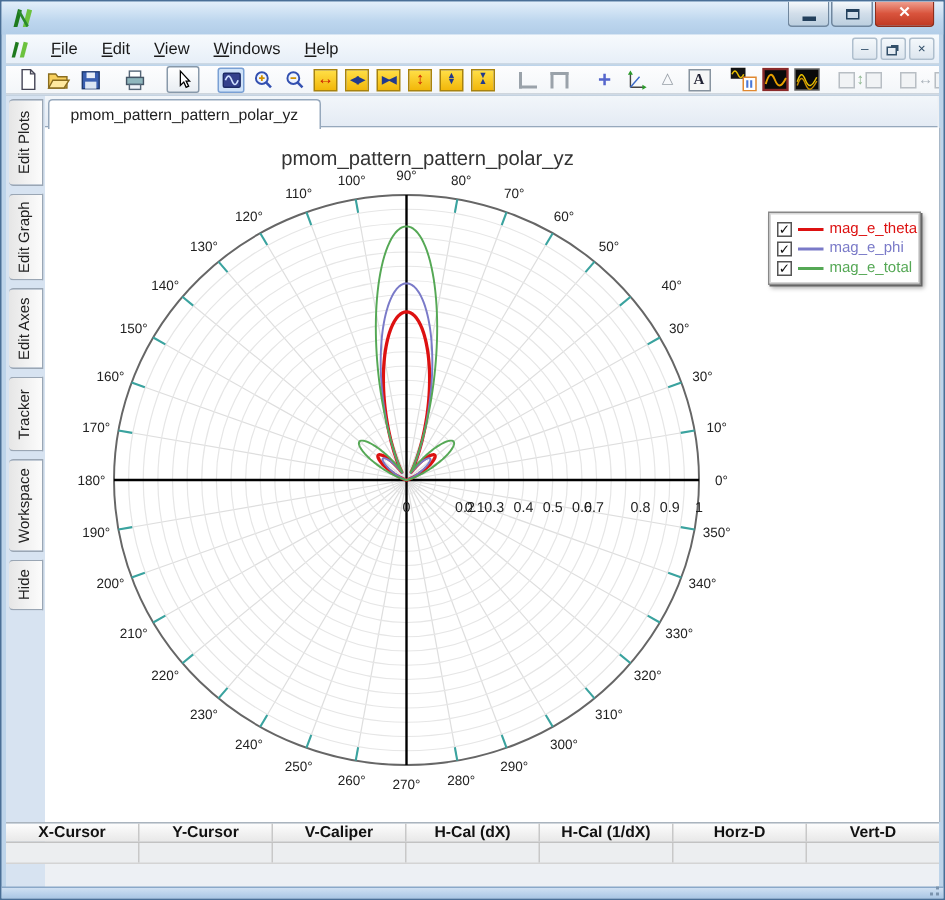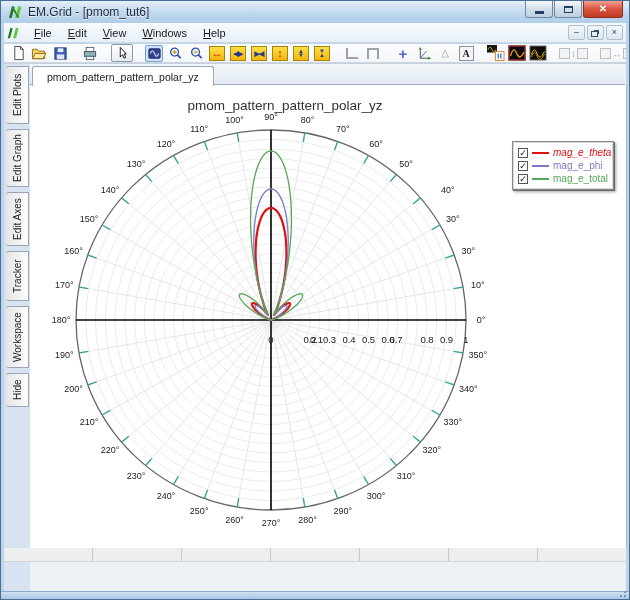--- a/index.html
+++ b/index.html
@@ -125,21 +125,20 @@
 <body>
 
 <div class="window">
 
   <div class="titlebar">
     <svg class="app-icon" viewBox="0 0 16 16">
       <path d="M2 14L5 2l2.6.9L4.6 14z" fill="#1e7a1e"></path>
       <path d="M8.2 14L11.2 2l3.2.9-3 11.1z" fill="#6cc23e"></path>
       <path d="M5.6 3.2l5.8 10.4" stroke="#2a8a2a" stroke-width="1.8" fill="none"></path>
     </svg>
-    <span class="title-text">EM.Grid - [pmom_tut6]</span>
     <div class="win-buttons">
       <div class="win-btn">
           <span class="glyph-min"></span>
         </div>
       <div class="win-btn">
           <span class="glyph-max"></span>
         </div>
       <div class="win-btn close">
           <span>✕</span>
         </div>
@@ -416,21 +415,21 @@
           <path d="M241 235 L241.00 235.00 L241.00 235.00 L241.01 235.00 L241.01 235.00 L241.01 235.00 L241.01 235.00 L241.01 235.00 L241.02 235.00 L241.02 235.00 L241.02 235.00 L241.03 235.00 L241.04 235.00 L241.04 235.00 L241.05 234.99 L241.06 234.99 L241.08 234.99 L241.09 234.99 L241.11 234.98 L241.13 234.98 L241.15 234.98 L241.18 234.97 L241.21 234.96 L241.24 234.95 L241.28 234.94 L241.33 234.93 L241.38 234.92 L241.44 234.90 L241.51 234.88 L241.59 234.86 L241.67 234.83 L241.77 234.80 L241.87 234.76 L241.99 234.72 L242.12 234.68 L242.27 234.62 L242.43 234.56 L242.60 234.49 L242.79 234.42 L243.00 234.33 L243.22 234.23 L243.47 234.13 L243.73 234.01 L244.01 233.87 L244.31 233.73 L244.64 233.57 L244.98 233.39 L245.35 233.20 L245.73 233.00 L246.14 232.77 L246.57 232.53 L247.01 232.27 L247.48 231.99 L247.96 231.69 L248.47 231.37 L248.98 231.04 L249.51 230.68 L250.06 230.31 L250.61 229.91 L251.17 229.50 L251.74 229.08 L252.31 228.63 L252.89 228.18 L253.46 227.71 L254.02 227.22 L254.58 226.73 L255.13 226.23 L255.66 225.72 L256.18 225.21 L256.67 224.70 L257.14 224.19 L257.59 223.68 L258.01 223.18 L258.39 222.69 L258.74 222.21 L259.06 221.74 L259.33 221.29 L259.57 220.87 L259.76 220.46 L259.91 220.08 L260.01 219.73 L260.07 219.41 L260.08 219.12 L260.04 218.87 L259.96 218.65 L259.84 218.47 L259.67 218.33 L259.46 218.23 L259.20 218.17 L258.90 218.15 L258.57 218.18 L258.20 218.24 L257.80 218.34 L257.37 218.49 L256.91 218.67 L256.42 218.89 L255.91 219.14 L255.39 219.43 L254.84 219.75 L254.29 220.11 L253.72 220.49 L253.15 220.89 L252.58 221.32 L252.00 221.76 L251.43 222.23 L250.86 222.70 L250.30 223.19 L249.75 223.69 L249.21 224.19 L248.68 224.70 L248.17 225.21 L247.67 225.72 L247.20 226.22 L246.74 226.71 L246.30 227.20 L245.88 227.68 L245.48 228.14 L245.11 228.60 L244.75 229.04 L244.42 229.46 L244.10 229.86 L244.24 229.53 L244.53 228.93 L244.83 228.27 L245.14 227.56 L245.48 226.79 L245.83 225.96 L246.19 225.07 L246.57 224.11 L246.97 223.07 L247.38 221.97 L247.80 220.80 L248.23 219.54 L248.67 218.21 L249.12 216.80 L249.58 215.31 L250.04 213.74 L250.50 212.09 L250.97 210.35 L251.43 208.53 L251.89 206.62 L252.34 204.64 L252.78 202.57 L253.22 200.43 L253.63 198.21 L254.03 195.92 L254.41 193.56 L254.76 191.13 L255.09 188.65 L255.39 186.10 L255.66 183.51 L255.89 180.87 L256.08 178.20 L256.23 175.49 L256.34 172.76 L256.40 170.02 L256.41 167.26 L256.38 164.51 L256.29 161.78 L256.15 159.06 L255.96 156.37 L255.71 153.72 L255.41 151.12 L255.05 148.58 L254.63 146.11 L254.17 143.71 L253.65 141.41 L253.07 139.20 L252.45 137.10 L251.77 135.11 L251.05 133.25 L250.29 131.53 L249.49 129.94 L248.64 128.50 L247.77 127.21 L246.86 126.08 L245.92 125.12 L244.97 124.33 L243.99 123.70 L243.00 123.26 L242.00 122.99 L241.00 122.90 L240.00 122.99 L239.00 123.26 L238.01 123.70 L237.03 124.33 L236.08 125.12 L235.14 126.08 L234.23 127.21 L233.36 128.50 L232.51 129.94 L231.71 131.53 L230.95 133.25 L230.23 135.11 L229.55 137.10 L228.93 139.20 L228.35 141.41 L227.83 143.71 L227.37 146.11 L226.95 148.58 L226.59 151.12 L226.29 153.72 L226.04 156.37 L225.85 159.06 L225.71 161.78 L225.62 164.51 L225.59 167.26 L225.60 170.02 L225.66 172.76 L225.77 175.49 L225.92 178.20 L226.11 180.87 L226.34 183.51 L226.61 186.10 L226.91 188.65 L227.24 191.13 L227.59 193.56 L227.97 195.92 L228.37 198.21 L228.78 200.43 L229.22 202.57 L229.66 204.64 L230.11 206.62 L230.57 208.53 L231.03 210.35 L231.50 212.09 L231.96 213.74 L232.42 215.31 L232.88 216.80 L233.33 218.21 L233.77 219.54 L234.20 220.80 L234.62 221.97 L235.03 223.07 L235.43 224.11 L235.81 225.07 L236.17 225.96 L236.52 226.79 L236.86 227.56 L237.17 228.27 L237.47 228.93 L237.76 229.53 L237.90 229.86 L237.58 229.46 L237.25 229.04 L236.89 228.60 L236.52 228.14 L236.12 227.68 L235.70 227.20 L235.26 226.71 L234.80 226.22 L234.33 225.72 L233.83 225.21 L233.32 224.70 L232.79 224.19 L232.25 223.69 L231.70 223.19 L231.14 222.70 L230.57 222.23 L230.00 221.76 L229.42 221.32 L228.85 220.89 L228.28 220.49 L227.71 220.11 L227.16 219.75 L226.61 219.43 L226.09 219.14 L225.58 218.89 L225.09 218.67 L224.63 218.49 L224.20 218.34 L223.80 218.24 L223.43 218.18 L223.10 218.15 L222.80 218.17 L222.54 218.23 L222.33 218.33 L222.16 218.47 L222.04 218.65 L221.96 218.87 L221.92 219.12 L221.93 219.41 L221.99 219.73 L222.09 220.08 L222.24 220.46 L222.43 220.87 L222.67 221.29 L222.94 221.74 L223.26 222.21 L223.61 222.69 L223.99 223.18 L224.41 223.68 L224.86 224.19 L225.33 224.70 L225.82 225.21 L226.34 225.72 L226.87 226.23 L227.42 226.73 L227.98 227.22 L228.54 227.71 L229.11 228.18 L229.69 228.63 L230.26 229.08 L230.83 229.50 L231.39 229.91 L231.94 230.31 L232.49 230.68 L233.02 231.04 L233.53 231.37 L234.04 231.69 L234.52 231.99 L234.99 232.27 L235.43 232.53 L235.86 232.77 L236.27 233.00 L236.65 233.20 L237.02 233.39 L237.36 233.57 L237.69 233.73 L237.99 233.87 L238.27 234.01 L238.53 234.13 L238.78 234.23 L239.00 234.33 L239.21 234.42 L239.40 234.49 L239.57 234.56 L239.73 234.62 L239.88 234.68 L240.01 234.72 L240.13 234.76 L240.23 234.80 L240.33 234.83 L240.41 234.86 L240.49 234.88 L240.56 234.90 L240.62 234.92 L240.67 234.93 L240.72 234.94 L240.76 234.95 L240.79 234.96 L240.82 234.97 L240.85 234.98 L240.87 234.98 L240.89 234.98 L240.91 234.99 L240.92 234.99 L240.94 234.99 L240.95 234.99 L240.96 235.00 L240.96 235.00 L240.97 235.00 L240.98 235.00 L240.98 235.00 L240.98 235.00 L240.99 235.00 L240.99 235.00 L240.99 235.00 L240.99 235.00 L240.99 235.00 L241.00 235.00 L241.00 235.00 Z" fill="none" stroke="#dd1111" stroke-width="2.2" stroke-linejoin="round"></path>
           <path d="M241 235 L241.00 235.00 L241.00 235.00 L241.00 235.00 L241.00 235.00 L241.00 235.00 L241.00 235.00 L241.00 235.00 L241.01 235.00 L241.01 235.00 L241.01 235.00 L241.01 235.00 L241.01 235.00 L241.02 235.00 L241.02 235.00 L241.02 235.00 L241.03 235.00 L241.04 235.00 L241.04 234.99 L241.05 234.99 L241.06 234.99 L241.08 234.99 L241.09 234.98 L241.11 234.98 L241.13 234.97 L241.15 234.97 L241.18 234.96 L241.21 234.95 L241.25 234.94 L241.29 234.93 L241.33 234.92 L241.39 234.90 L241.45 234.88 L241.51 234.86 L241.59 234.83 L241.67 234.80 L241.77 234.76 L241.88 234.72 L241.99 234.68 L242.12 234.62 L242.27 234.56 L242.42 234.50 L242.59 234.42 L242.78 234.33 L242.99 234.24 L243.21 234.13 L243.44 234.01 L243.70 233.88 L243.97 233.74 L244.26 233.58 L244.57 233.41 L244.90 233.23 L245.25 233.03 L245.61 232.81 L246.00 232.57 L246.40 232.32 L246.81 232.05 L247.25 231.76 L247.69 231.46 L248.15 231.14 L248.62 230.80 L249.09 230.45 L249.58 230.08 L250.07 229.69 L250.56 229.29 L251.05 228.88 L251.54 228.46 L252.02 228.03 L252.50 227.58 L252.96 227.14 L253.41 226.69 L253.85 226.23 L254.27 225.78 L254.66 225.33 L255.03 224.89 L255.37 224.45 L255.68 224.02 L255.96 223.61 L256.21 223.21 L256.42 222.83 L256.59 222.48 L256.73 222.14 L256.82 221.83 L256.88 221.55 L256.89 221.30 L256.86 221.08 L256.80 220.90 L256.69 220.75 L256.54 220.63 L256.35 220.55 L256.13 220.51 L255.87 220.51 L255.58 220.54 L255.26 220.61 L254.91 220.72 L254.53 220.86 L254.13 221.04 L253.70 221.25 L253.26 221.50 L252.80 221.77 L252.33 222.07 L251.85 222.40 L251.36 222.75 L250.87 223.12 L250.38 223.51 L249.88 223.92 L249.39 224.34 L248.91 224.77 L248.43 225.21 L247.97 225.66 L247.51 226.11 L247.07 226.56 L246.64 227.01 L246.23 227.45 L245.83 227.89 L245.45 228.32 L245.09 228.74 L244.75 229.16 L244.42 229.55 L244.12 229.94 L243.83 230.31 L243.84 230.20 L244.12 229.62 L244.42 228.98 L244.74 228.28 L245.08 227.52 L245.44 226.68 L245.82 225.78 L246.22 224.80 L246.64 223.73 L247.08 222.59 L247.53 221.36 L248.00 220.03 L248.49 218.62 L248.99 217.10 L249.50 215.49 L250.02 213.78 L250.55 211.96 L251.09 210.04 L251.63 208.02 L252.17 205.88 L252.71 203.65 L253.25 201.30 L253.77 198.86 L254.29 196.31 L254.78 193.66 L255.26 190.92 L255.72 188.08 L256.15 185.16 L256.55 182.16 L256.92 179.08 L257.24 175.94 L257.53 172.73 L257.77 169.48 L257.96 166.18 L258.10 162.85 L258.18 159.49 L258.21 156.13 L258.17 152.77 L258.07 149.42 L257.91 146.10 L257.68 142.81 L257.39 139.57 L257.03 136.40 L256.60 133.31 L256.10 130.31 L255.54 127.41 L254.91 124.63 L254.22 121.97 L253.46 119.46 L252.65 117.10 L251.78 114.91 L250.86 112.89 L249.90 111.05 L248.88 109.41 L247.83 107.97 L246.75 106.74 L245.63 105.72 L244.50 104.93 L243.34 104.36 L242.17 104.01 L241.00 103.90 L239.83 104.01 L238.66 104.36 L237.50 104.93 L236.37 105.72 L235.25 106.74 L234.17 107.97 L233.12 109.41 L232.10 111.05 L231.14 112.89 L230.22 114.91 L229.35 117.10 L228.54 119.46 L227.78 121.97 L227.09 124.63 L226.46 127.41 L225.90 130.31 L225.40 133.31 L224.97 136.40 L224.61 139.57 L224.32 142.81 L224.09 146.10 L223.93 149.42 L223.83 152.77 L223.79 156.13 L223.82 159.49 L223.90 162.85 L224.04 166.18 L224.23 169.48 L224.47 172.73 L224.76 175.94 L225.08 179.08 L225.45 182.16 L225.85 185.16 L226.28 188.08 L226.74 190.92 L227.22 193.66 L227.71 196.31 L228.23 198.86 L228.75 201.30 L229.29 203.65 L229.83 205.88 L230.37 208.02 L230.91 210.04 L231.45 211.96 L231.98 213.78 L232.50 215.49 L233.01 217.10 L233.51 218.62 L234.00 220.03 L234.47 221.36 L234.92 222.59 L235.36 223.73 L235.78 224.80 L236.18 225.78 L236.56 226.68 L236.92 227.52 L237.26 228.28 L237.58 228.98 L237.88 229.62 L238.16 230.20 L238.17 230.31 L237.88 229.94 L237.58 229.55 L237.25 229.16 L236.91 228.74 L236.55 228.32 L236.17 227.89 L235.77 227.45 L235.36 227.01 L234.93 226.56 L234.49 226.11 L234.03 225.66 L233.57 225.21 L233.09 224.77 L232.61 224.34 L232.12 223.92 L231.62 223.51 L231.13 223.12 L230.64 222.75 L230.15 222.40 L229.67 222.07 L229.20 221.77 L228.74 221.50 L228.30 221.25 L227.87 221.04 L227.47 220.86 L227.09 220.72 L226.74 220.61 L226.42 220.54 L226.13 220.51 L225.87 220.51 L225.65 220.55 L225.46 220.63 L225.31 220.75 L225.20 220.90 L225.14 221.08 L225.11 221.30 L225.12 221.55 L225.18 221.83 L225.27 222.14 L225.41 222.48 L225.58 222.83 L225.79 223.21 L226.04 223.61 L226.32 224.02 L226.63 224.45 L226.97 224.89 L227.34 225.33 L227.73 225.78 L228.15 226.23 L228.59 226.69 L229.04 227.14 L229.50 227.58 L229.98 228.03 L230.46 228.46 L230.95 228.88 L231.44 229.29 L231.93 229.69 L232.42 230.08 L232.91 230.45 L233.38 230.80 L233.85 231.14 L234.31 231.46 L234.75 231.76 L235.19 232.05 L235.60 232.32 L236.00 232.57 L236.39 232.81 L236.75 233.03 L237.10 233.23 L237.43 233.41 L237.74 233.58 L238.03 233.74 L238.30 233.88 L238.56 234.01 L238.79 234.13 L239.01 234.24 L239.22 234.33 L239.41 234.42 L239.58 234.50 L239.73 234.56 L239.88 234.62 L240.01 234.68 L240.12 234.72 L240.23 234.76 L240.33 234.80 L240.41 234.83 L240.49 234.86 L240.55 234.88 L240.61 234.90 L240.67 234.92 L240.71 234.93 L240.75 234.94 L240.79 234.95 L240.82 234.96 L240.85 234.97 L240.87 234.97 L240.89 234.98 L240.91 234.98 L240.92 234.99 L240.94 234.99 L240.95 234.99 L240.96 234.99 L240.96 235.00 L240.97 235.00 L240.98 235.00 L240.98 235.00 L240.98 235.00 L240.99 235.00 L240.99 235.00 L240.99 235.00 L240.99 235.00 L240.99 235.00 L241.00 235.00 L241.00 235.00 L241.00 235.00 L241.00 235.00 L241.00 235.00 L241.00 235.00 L241.00 235.00 Z" fill="none" stroke="#7a7ac8" stroke-width="1.3" stroke-linejoin="round"></path>
           <path d="M241 235 L241.02 235.00 L241.03 235.00 L241.04 235.00 L241.04 235.00 L241.05 235.00 L241.06 235.00 L241.08 235.00 L241.09 234.99 L241.11 234.99 L241.13 234.99 L241.15 234.99 L241.18 234.98 L241.21 234.98 L241.25 234.97 L241.29 234.96 L241.34 234.96 L241.40 234.95 L241.47 234.93 L241.54 234.92 L241.62 234.90 L241.72 234.88 L241.82 234.85 L241.94 234.82 L242.08 234.79 L242.23 234.75 L242.39 234.70 L242.58 234.65 L242.78 234.58 L243.00 234.51 L243.25 234.43 L243.52 234.34 L243.81 234.24 L244.13 234.13 L244.48 234.00 L244.85 233.85 L245.26 233.69 L245.69 233.52 L246.15 233.32 L246.65 233.10 L247.18 232.87 L247.74 232.61 L248.34 232.33 L248.96 232.02 L249.62 231.69 L250.32 231.33 L251.04 230.95 L251.79 230.54 L252.57 230.10 L253.38 229.63 L254.21 229.14 L255.06 228.61 L255.93 228.06 L256.82 227.48 L257.72 226.88 L258.64 226.24 L259.56 225.59 L260.48 224.91 L261.40 224.21 L262.31 223.49 L263.21 222.75 L264.10 222.00 L264.97 221.24 L265.81 220.47 L266.63 219.70 L267.41 218.92 L268.15 218.15 L268.85 217.38 L269.51 216.62 L270.11 215.87 L270.66 215.14 L271.15 214.43 L271.58 213.75 L271.94 213.10 L272.24 212.48 L272.47 211.89 L272.63 211.35 L272.72 210.85 L272.74 210.40 L272.69 210.00 L272.56 209.65 L272.37 209.35 L272.11 209.11 L271.77 208.93 L271.38 208.81 L270.92 208.75 L270.40 208.75 L269.82 208.81 L269.19 208.93 L268.51 209.11 L267.79 209.35 L267.02 209.64 L266.22 209.99 L265.39 210.39 L264.53 210.84 L263.65 211.33 L262.75 211.87 L261.84 212.45 L260.92 213.07 L259.99 213.71 L259.07 214.39 L258.15 215.09 L257.23 215.81 L256.33 216.55 L255.45 217.30 L254.58 218.06 L253.73 218.83 L252.91 219.60 L252.12 220.36 L251.35 221.12 L250.61 221.88 L249.90 222.62 L249.22 223.35 L248.57 224.06 L247.96 224.75 L247.38 225.42 L246.84 226.07 L246.32 226.70 L245.84 227.30 L245.39 227.87 L244.98 228.42 L244.59 228.95 L244.23 229.44 L243.90 229.91 L243.88 229.83 L244.20 229.13 L244.55 228.36 L244.92 227.50 L245.32 226.56 L245.75 225.52 L246.20 224.38 L246.68 223.13 L247.19 221.76 L247.73 220.28 L248.29 218.67 L248.87 216.93 L249.48 215.06 L250.11 213.04 L250.75 210.88 L251.42 208.56 L252.09 206.09 L252.78 203.47 L253.47 200.68 L254.17 197.74 L254.86 194.64 L255.55 191.38 L256.22 187.96 L256.88 184.39 L257.52 180.67 L258.13 176.81 L258.70 172.81 L259.24 168.68 L259.73 164.44 L260.17 160.09 L260.55 155.64 L260.88 151.11 L261.13 146.52 L261.32 141.88 L261.42 137.20 L261.45 132.51 L261.39 127.82 L261.24 123.15 L261.00 118.53 L260.67 113.97 L260.25 109.50 L259.73 105.14 L259.12 100.91 L258.41 96.83 L257.61 92.92 L256.73 89.21 L255.75 85.71 L254.70 82.44 L253.57 79.42 L252.36 76.68 L251.09 74.21 L249.76 72.05 L248.39 70.19 L246.96 68.66 L245.50 67.46 L244.02 66.59 L242.51 66.07 L241.00 65.90 L239.49 66.07 L237.98 66.59 L236.50 67.46 L235.04 68.66 L233.61 70.19 L232.24 72.05 L230.91 74.21 L229.64 76.68 L228.43 79.42 L227.30 82.44 L226.25 85.71 L225.27 89.21 L224.39 92.92 L223.59 96.83 L222.88 100.91 L222.27 105.14 L221.75 109.50 L221.33 113.97 L221.00 118.53 L220.76 123.15 L220.61 127.82 L220.55 132.51 L220.58 137.20 L220.68 141.88 L220.87 146.52 L221.12 151.11 L221.45 155.64 L221.83 160.09 L222.27 164.44 L222.76 168.68 L223.30 172.81 L223.87 176.81 L224.48 180.67 L225.12 184.39 L225.78 187.96 L226.45 191.38 L227.14 194.64 L227.83 197.74 L228.53 200.68 L229.22 203.47 L229.91 206.09 L230.58 208.56 L231.25 210.88 L231.89 213.04 L232.52 215.06 L233.13 216.93 L233.71 218.67 L234.27 220.28 L234.81 221.76 L235.32 223.13 L235.80 224.38 L236.25 225.52 L236.68 226.56 L237.08 227.50 L237.45 228.36 L237.80 229.13 L238.12 229.83 L238.10 229.91 L237.77 229.44 L237.41 228.95 L237.02 228.42 L236.61 227.87 L236.16 227.30 L235.68 226.70 L235.16 226.07 L234.62 225.42 L234.04 224.75 L233.43 224.06 L232.78 223.35 L232.10 222.62 L231.39 221.88 L230.65 221.12 L229.88 220.36 L229.09 219.60 L228.27 218.83 L227.42 218.06 L226.55 217.30 L225.67 216.55 L224.77 215.81 L223.85 215.09 L222.93 214.39 L222.01 213.71 L221.08 213.07 L220.16 212.45 L219.25 211.87 L218.35 211.33 L217.47 210.84 L216.61 210.39 L215.78 209.99 L214.98 209.64 L214.21 209.35 L213.49 209.11 L212.81 208.93 L212.18 208.81 L211.60 208.75 L211.08 208.75 L210.62 208.81 L210.23 208.93 L209.89 209.11 L209.63 209.35 L209.44 209.65 L209.31 210.00 L209.26 210.40 L209.28 210.85 L209.37 211.35 L209.53 211.89 L209.76 212.48 L210.06 213.10 L210.42 213.75 L210.85 214.43 L211.34 215.14 L211.89 215.87 L212.49 216.62 L213.15 217.38 L213.85 218.15 L214.59 218.92 L215.37 219.70 L216.19 220.47 L217.03 221.24 L217.90 222.00 L218.79 222.75 L219.69 223.49 L220.60 224.21 L221.52 224.91 L222.44 225.59 L223.36 226.24 L224.28 226.88 L225.18 227.48 L226.07 228.06 L226.94 228.61 L227.79 229.14 L228.62 229.63 L229.43 230.10 L230.21 230.54 L230.96 230.95 L231.68 231.33 L232.38 231.69 L233.04 232.02 L233.66 232.33 L234.26 232.61 L234.82 232.87 L235.35 233.10 L235.85 233.32 L236.31 233.52 L236.74 233.69 L237.15 233.85 L237.52 234.00 L237.87 234.13 L238.19 234.24 L238.48 234.34 L238.75 234.43 L239.00 234.51 L239.22 234.58 L239.42 234.65 L239.61 234.70 L239.77 234.75 L239.92 234.79 L240.06 234.82 L240.18 234.85 L240.28 234.88 L240.38 234.90 L240.46 234.92 L240.53 234.93 L240.60 234.95 L240.66 234.96 L240.71 234.96 L240.75 234.97 L240.79 234.98 L240.82 234.98 L240.85 234.99 L240.87 234.99 L240.89 234.99 L240.91 234.99 L240.92 235.00 L240.94 235.00 L240.95 235.00 L240.96 235.00 L240.96 235.00 L240.97 235.00 L240.98 235.00 Z" fill="none" stroke="#55a855" stroke-width="1.3" stroke-linejoin="round"></path>
         </svg>
       <div class="chart-title">pmom_pattern_pattern_polar_yz</div>
 
       <div class="legend">
         <div class="legend-row">
           <span class="legend-check">✓</span>
           <span class="legend-line" style="background: rgb(221, 17, 17); height: 2px;"></span>
-          <span class="legend-label" style="color: rgb(221, 17, 17); font-style: italic;">mag_e_theta</span>
+          <span class="legend-label" style="color: rgb(221, 17, 17);">mag_e_theta</span>
         </div>
         <div class="legend-row">
           <span class="legend-check">✓</span>
           <span class="legend-line" style="background: rgb(122, 122, 200); height: 2px;"></span>
           <span class="legend-label" style="color: rgb(122, 122, 200);">mag_e_phi</span>
         </div>
         <div class="legend-row">
           <span class="legend-check">✓</span>
           <span class="legend-line" style="background: rgb(85, 168, 85); height: 2px;"></span>
           <span class="legend-label" style="color: rgb(85, 168, 85);">mag_e_total</span>
@@ -479,20 +478,29 @@
         <span class="radial-label" style="left: 319px; top: 254px;">0.4</span>
         <span class="radial-label" style="left: 338.5px; top: 254px;">0.5</span>
         <span class="radial-label" style="left: 358px; top: 254px;">0.6</span>
         <span class="radial-label" style="left: 366px; top: 254px;">0.7</span>
         <span class="radial-label" style="left: 397px; top: 254px;">0.8</span>
         <span class="radial-label" style="left: 416.5px; top: 254px;">0.9</span>
         <span class="radial-label" style="left: 436px; top: 254px;">1</span>
       </div>
 
     <div class="stable">
+      <div class="hrow">
+        <div class="hcell">X-Cursor</div>
+        <div class="hcell">Y-Cursor</div>
+        <div class="hcell">V-Caliper</div>
+        <div class="hcell">H-Cal (dX)</div>
+        <div class="hcell">H-Cal (1/dX)</div>
+        <div class="hcell">Horz-D</div>
+        <div class="hcell">Vert-D</div>
+      </div>
       <div class="vrow">
         <div class="vcell"></div>
         <div class="vcell"></div>
         <div class="vcell"></div>
         <div class="vcell"></div>
         <div class="vcell"></div>
         <div class="vcell"></div>
         <div class="vcell"></div>
       </div>
     </div>

